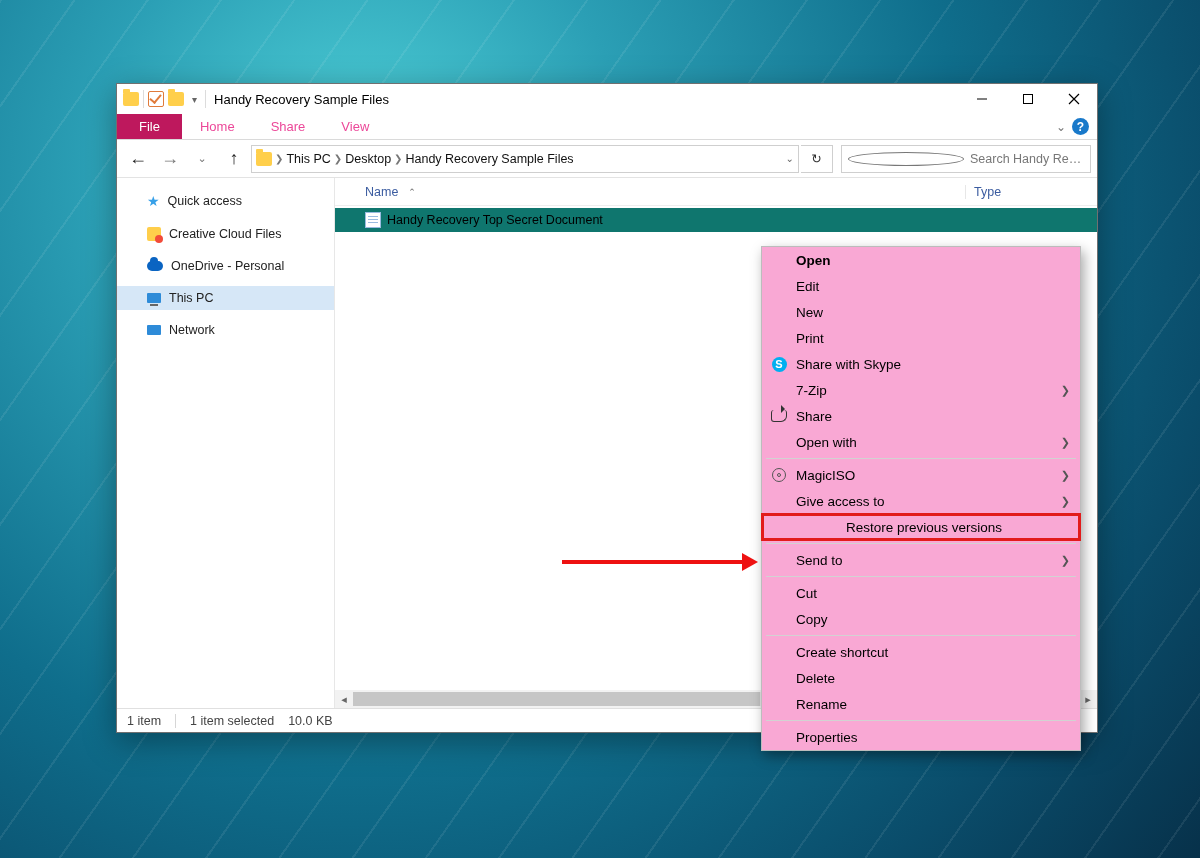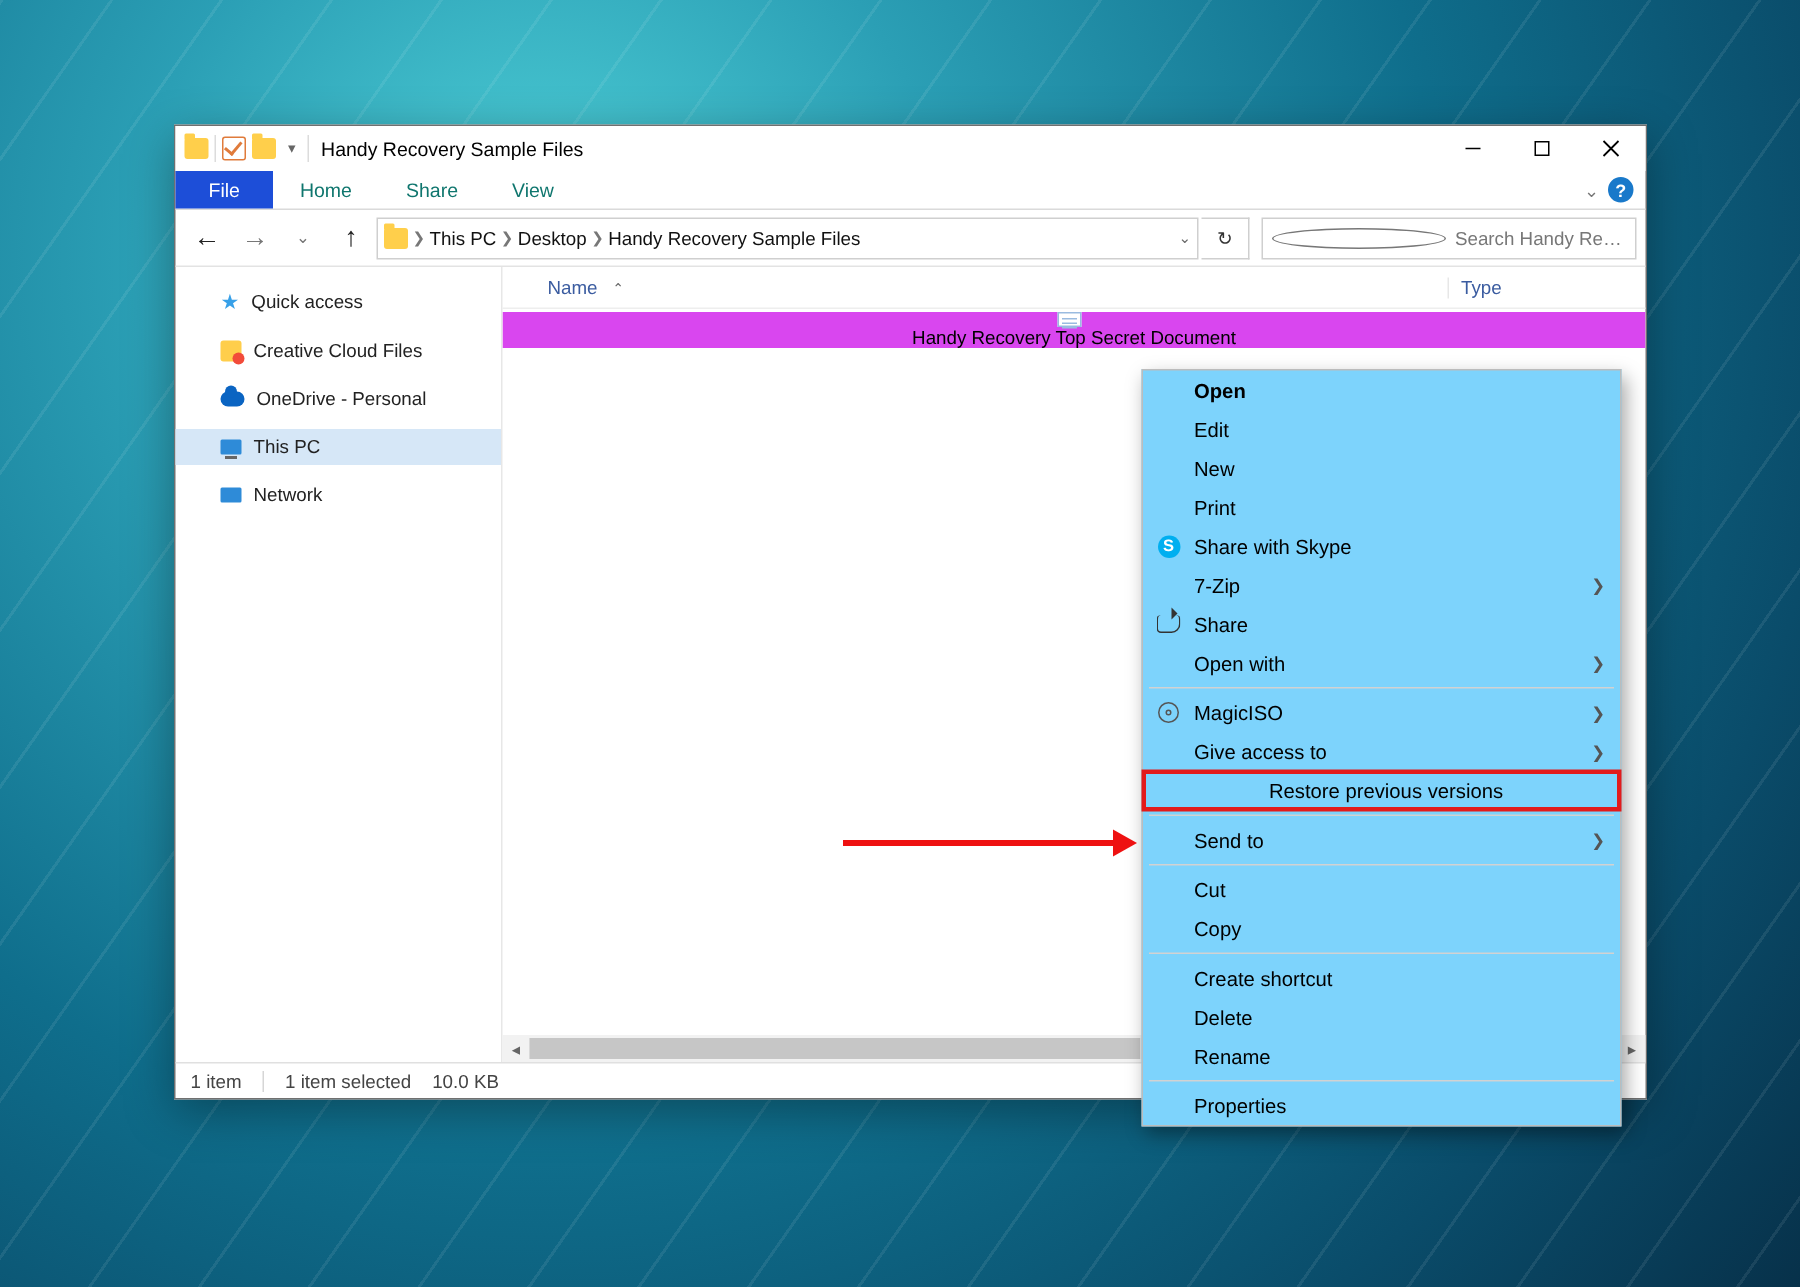--- a/index.html
+++ b/index.html
@@ -24,22 +24,22 @@
   .folder-glyph::before{content:"";position:absolute;top:-3px;left:0;width:7px;height:4px;background:#ffcf4b;border-radius:1px 1px 0 0;}
   .tb-sep { width:1px; height:18px; background:#dcdcdc; }
   .check-box{width:16px;height:16px;border:1px solid #e07b3b;border-radius:2px;position:relative;}
   .check-box::after{content:"";position:absolute;left:3px;top:0;width:5px;height:9px;border:solid #e07b3b;border-width:0 2px 2px 0;transform:rotate(40deg);}
   .qat-drop{font-size:10px;color:#666;padding:0 4px;}
   .titlebar-text{margin-left:8px;font-size:13px;}
   .win-controls{margin-left:auto;display:flex;}
   .win-btn{width:46px;height:30px;display:flex;align-items:center;justify-content:center;color:#000;}
   
   .ribbon{display:flex;align-items:stretch;height:26px;border-bottom:1px solid #dadada;}
-  .file-tab{background:#1d4ed8;color:#fff;padding:0 22px;display:flex;align-items:center;font-size:13px;}
-  .rtab{padding:0 18px;display:flex;align-items:center;color:#0f766e;font-size:13px;}
+  .file-tab{background:#be185d;color:#fff;padding:0 22px;display:flex;align-items:center;font-size:13px;}
+  .rtab{padding:0 18px;display:flex;align-items:center;color:#ec4899;font-size:13px;}
   .ribbon-spacer{flex:1;}
   .ribbon-right{display:flex;align-items:center;gap:6px;padding-right:8px;}
   .chev{color:#777;font-size:12px;}
   .help-circle{width:17px;height:17px;border-radius:50%;background:#1979ca;color:#fff;display:flex;align-items:center;justify-content:center;font-size:12px;font-weight:bold;}
   
   .navrow{display:flex;align-items:center;height:38px;padding:4px 6px;gap:2px;border-bottom:1px solid #e3e3e3;}
   .nav-arrow{width:30px;height:30px;display:flex;align-items:center;justify-content:center;color:#777;font-size:18px;}
   .nav-arrow.enabled{color:#222;}
   .addrbar{flex:1;height:28px;border:1px solid #cfcfcf;display:flex;align-items:center;gap:2px;padding:0 4px;background:#fff;}
   .crumb{display:flex;align-items:center;gap:4px;color:#111;}
@@ -63,33 +63,33 @@
   .pc{width:14px;height:10px;background:#2e8bd8;border-radius:1px;position:relative;}
   .pc::after{content:"";position:absolute;bottom:-3px;left:3px;width:8px;height:2px;background:#666;}
   .net{width:14px;height:10px;background:#2e8bd8;border-radius:1px;}
   .content{flex:1;display:flex;flex-direction:column;min-width:0;}
   .cols{display:flex;height:28px;align-items:center;color:#3b5ca0;border-bottom:1px solid #eee;padding-left:30px;font-size:12.5px;}
   .col-name{display:flex;align-items:center;gap:10px;width:430px;}
   .sort-caret{font-size:9px;color:#666;}
   .col-date{width:170px;border-left:1px solid #e7e7e7;padding-left:8px;margin-top:48px;}
   .col-type{border-left:1px solid #e7e7e7;padding-left:8px;}
   .rows{flex:1;overflow:hidden;position:relative;}
-  .file-row{display:flex;align-items:center;height:24px;background:#d946ef;margin:2px 0 0 0;flex-direction:column;}
+  .file-row{display:flex;align-items:center;height:24px;background:#0f766e;margin:2px 0 0 0;}
   .file-row .gutter{width:30px;}
   .doc-icon{width:16px;height:16px;background:#fff;border:1px solid #9abbe0;position:relative;margin-right:6px;}
   .doc-icon::before{content:"";position:absolute;left:2px;top:3px;right:2px;height:1px;background:#9abbe0;box-shadow:0 3px 0 #9abbe0,0 6px 0 #9abbe0;}
   .hscroll{height:18px;background:#f2f2f2;display:flex;align-items:center;}
   .hscroll .larr,.hscroll .rarr{width:18px;text-align:center;color:#666;font-size:11px;}
   .hscroll .track{flex:1;height:14px;background:#e7e7e7;position:relative;}
   .hscroll .thumb{position:absolute;left:0;top:0;height:14px;width:56%;background:#c6c6c6;}
   
   .status{height:24px;border-top:1px solid #e0e0e0;display:flex;align-items:center;gap:14px;padding:0 10px;font-size:12.5px;color:#444;}
   .status .sep{width:1px;height:14px;background:#d6d6d6;}
   
-  .ctxmenu{position:absolute;left:761px;top:246px;width:320px;background:#7dd3fc;border:1px solid #bcbcbc;box-shadow:3px 5px 12px rgba(0,0,0,.35);font-size:13.5px;color:#000;}
+  .ctxmenu{position:absolute;left:761px;top:246px;width:320px;background:#f9a8d4;border:1px solid #bcbcbc;box-shadow:3px 5px 12px rgba(0,0,0,.35);font-size:13.5px;color:#000;}
   .ctxmenu .mi{display:flex;align-items:center;height:26px;padding:0 28px 0 34px;position:relative;}
   .ctxmenu .mi .ic{position:absolute;left:8px;width:18px;display:flex;justify-content:center;}
   .ctxmenu .mi .sub{position:absolute;right:10px;color:#555;font-size:11px;}
   .ctxmenu .mi.bold{font-weight:600;}
   .ctxmenu .msep{height:1px;background:#d2d2d2;margin:3px 4px;}
   .ctxmenu .mi.hl{outline:3px solid #e21b1b;outline-offset:-2px;justify-content:center;}
   .skype{width:15px;height:15px;border-radius:50%;background:#00aff0;color:#fff;font-weight:700;font-size:11px;display:flex;align-items:center;justify-content:center;}
   .shield{width:14px;height:14px;border:2px solid #1e74d0;border-radius:2px;position:relative;}
   .shield::after{content:"";position:absolute;inset:2px;background:linear-gradient(#1e74d0 50%,transparent 50%);}
   .share-arrow{width:16px;height:12px;border:1.5px solid #333;border-radius:3px 3px 6px 3px;border-top:none;position:relative;}

